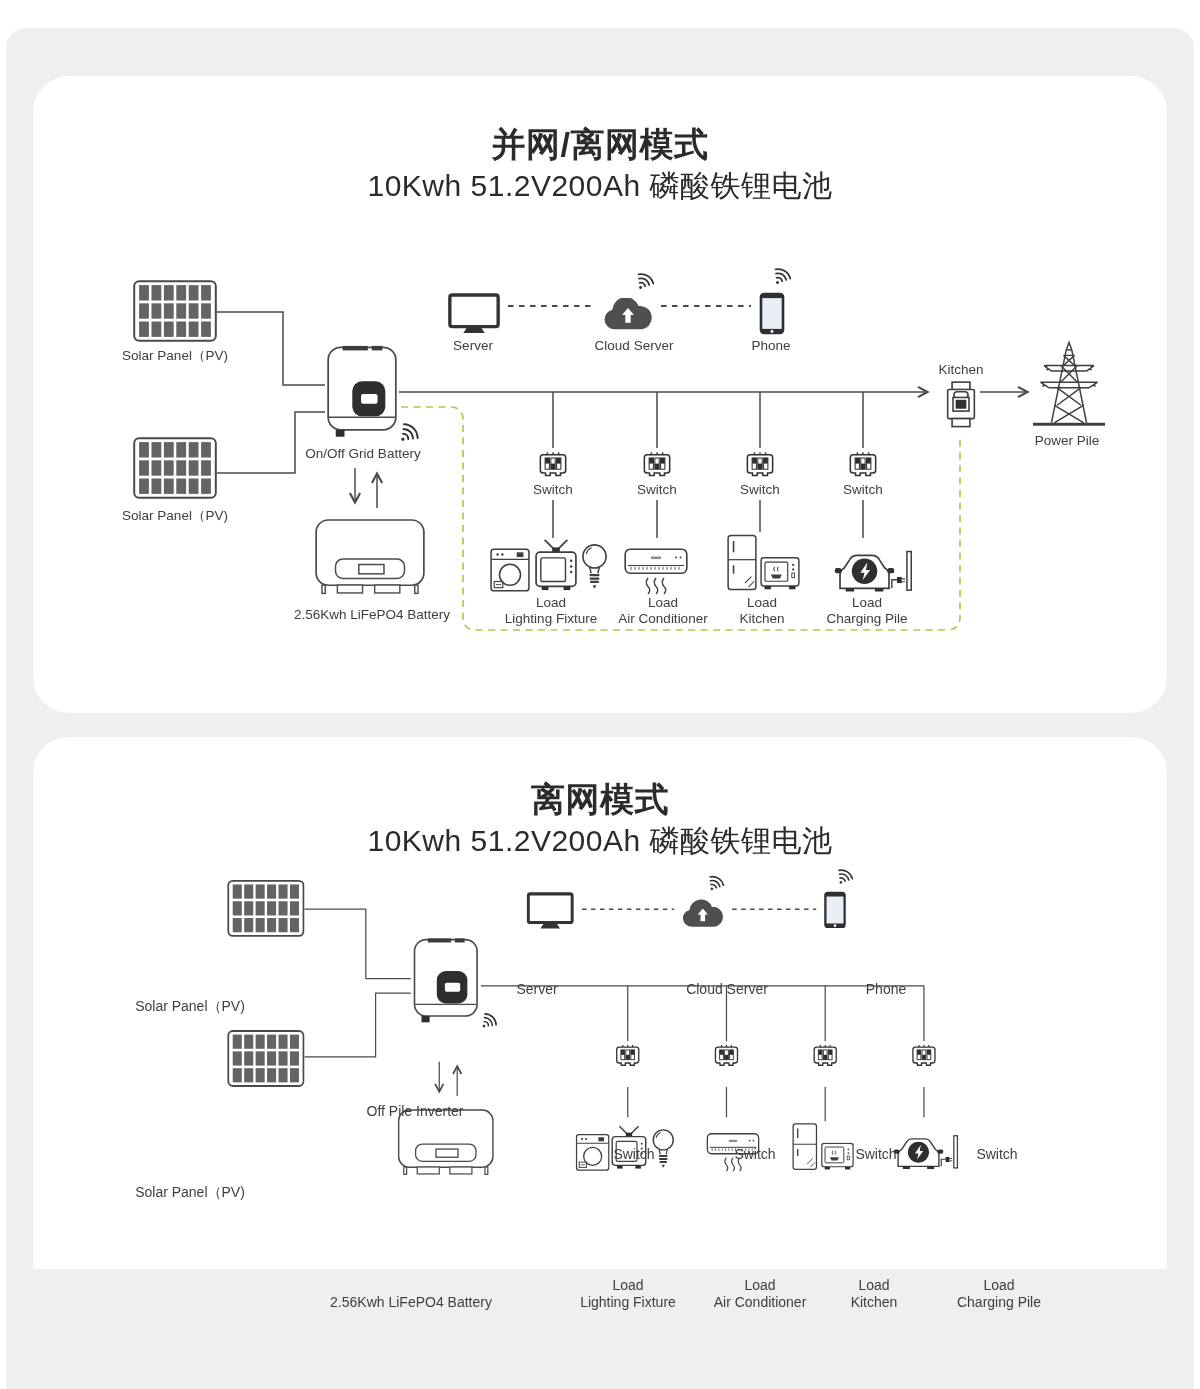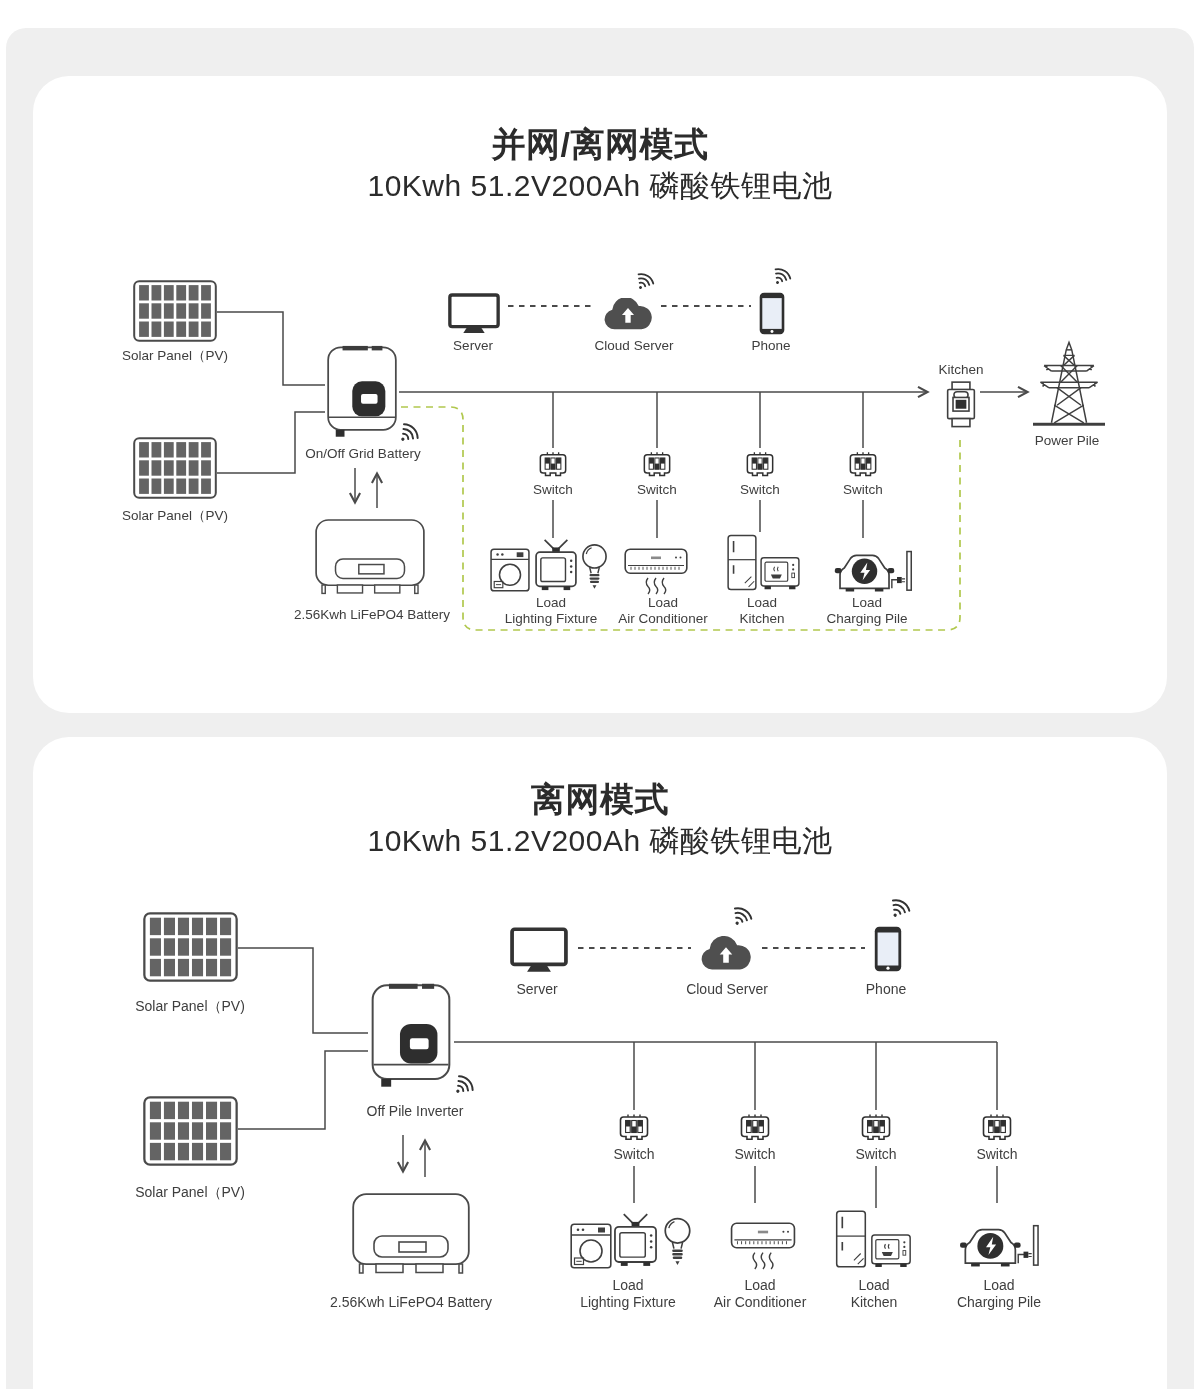--- a/index.html
+++ b/index.html
@@ -1,21 +1,21 @@
 <!DOCTYPE html>
 <html><head>
 <meta charset="utf-8">
 <style>
   html,body{margin:0;padding:0;}
   body{width:1200px;height:1389px;position:relative;background:#ffffff;
        font-family:"Liberation Sans","DejaVu Sans",sans-serif;overflow:hidden;}
   .bg-band{position:absolute;left:6px;right:6px;top:28px;bottom:0;background:#efefef;border-radius:20px 20px 0 0;}
   .card{position:absolute;background:#ffffff;}
   .card1{left:33px;top:76px;width:1134px;height:637px;border-radius:36px;}
-  .card2{left:33px;top:737px;width:1134px;height:652px;border-radius:36px 36px 0 0;}
+  .card2{left:33px;top:737px;width:1134px;height:532px;border-radius:36px 36px 0 0;}
   .layer{position:absolute;left:0;top:0;width:100%;height:100%;}
   .lbl{position:absolute;transform:translateX(-50%);font-size:13.5px;color:#3e3e3e;
        white-space:nowrap;text-align:center;line-height:16px;}
   .card2 .lbl{font-size:14px;line-height:17px;}
   .title{position:absolute;left:50%;transform:translateX(-50%);font-size:34px;color:#2b2b2b;
          font-weight:700;white-space:nowrap;letter-spacing:0.5px;}
   .subtitle{position:absolute;left:50%;transform:translateX(-50%);font-size:30px;color:#2b2b2b;
             font-weight:400;white-space:nowrap;letter-spacing:0.5px;}
   svg{overflow:visible;}
   .defs-holder{position:absolute;width:0;height:0;overflow:hidden;}

